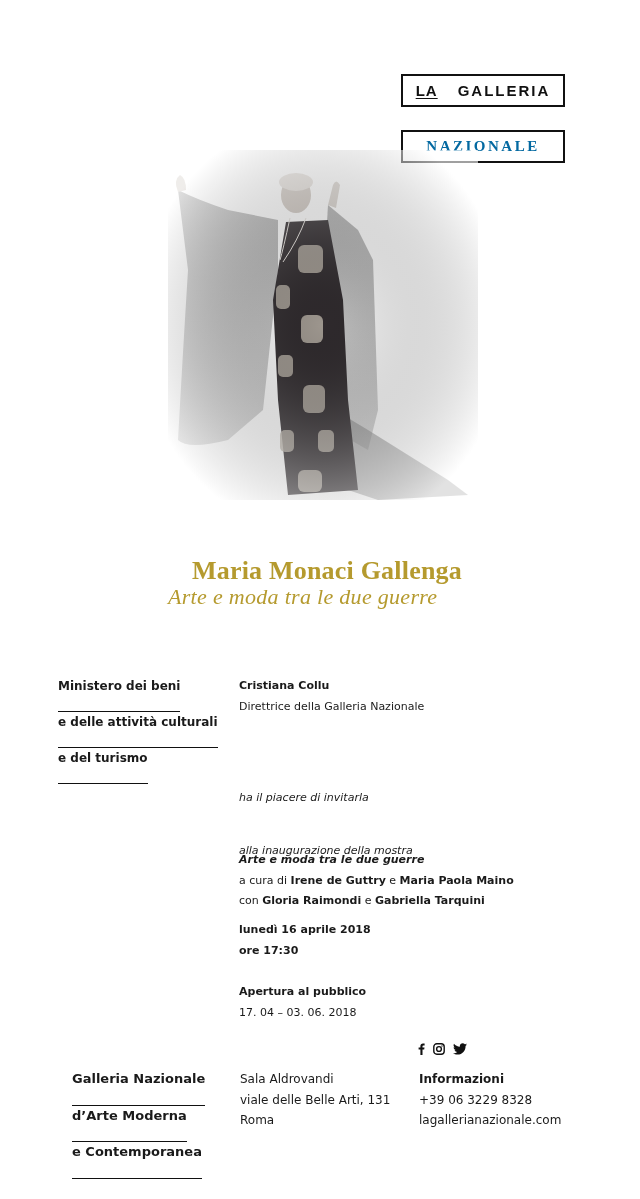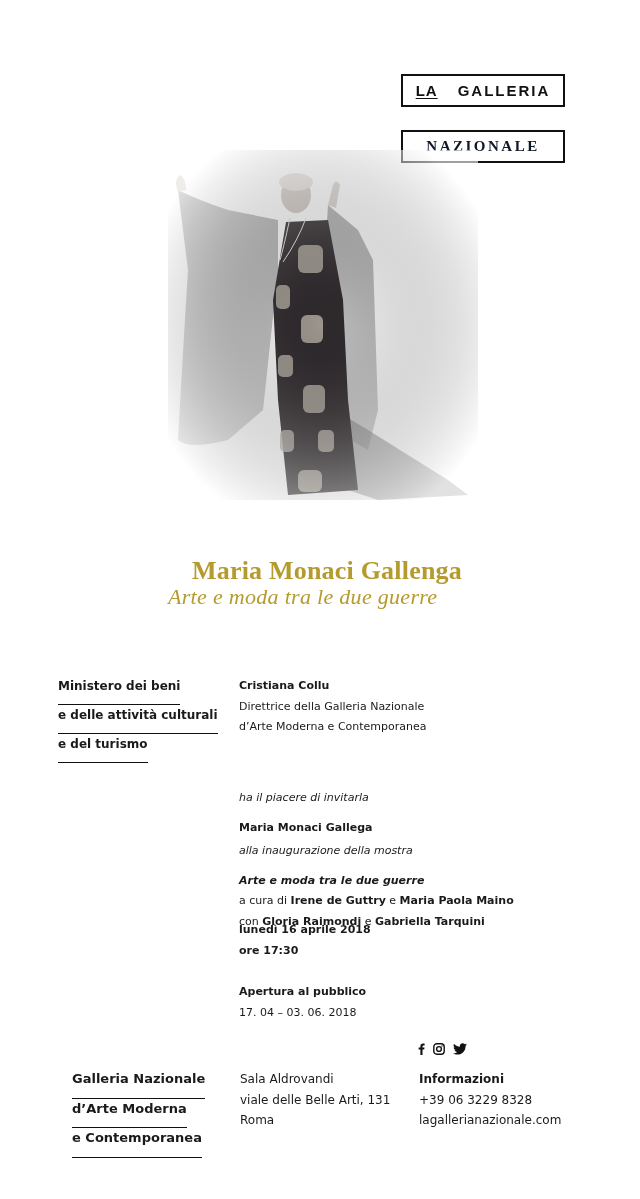--- a/index.html
+++ b/index.html
@@ -9,35 +9,35 @@
   
   .logo-box { position: absolute; left: 401px; width: 160px; height: 29px;
               border: 2px solid #111; display: flex; align-items: center; justify-content: center;
               box-sizing: content-box; }
   .logo-box.top { top: 74px; }
   .logo-box.bottom { top: 130px; }
   .logo-top-text { font-family: "Liberation Sans", sans-serif; font-weight: 700; font-size: 15px;
                    letter-spacing: 2px; color: #111; }
   .logo-top-text .la { text-decoration: underline; text-underline-offset: 2px; margin-right: 20px; letter-spacing: 1px; }
   .logo-bottom-text { font-family: "Liberation Serif", serif; font-weight: 700; font-size: 15px;
-                      letter-spacing: 2.5px; color: #0f172a; }
+                      letter-spacing: 2.5px; color: #0369a1; }
 
   
   .photo { position: absolute; left: 168px; top: 150px; width: 310px; height: 350px; }
 
   
   .title { position: absolute; left: 192px; top: 556px; font-family: "Liberation Serif", serif;
            font-weight: 700; font-size: 26px; color: #b59a2e; letter-spacing: 0.2px; }
   .subtitle { position: absolute; left: 168px; top: 584px; font-family: "Liberation Serif", serif;
               font-style: italic; font-size: 22px; color: #b59a2e; letter-spacing: 0.3px; }
 
   
   .ministero { position: absolute; left: 58px; top: 676px; }
   .ul-line { display: table; font-weight: 700; font-size: 12px; line-height: 20px;
-             border-bottom: 1.5px solid #111; margin-bottom: 0px; padding-bottom: 8px; }
+             border-bottom: 1.5px solid #111; margin-bottom: 0px; padding-bottom: 15px; }
 
   
   .col { position: absolute; left: 239px; font-size: 11px; line-height: 20.5px; color: #1a1a1a; }
   .col .b { font-weight: 700; }
   .col .i { font-style: italic; margin-top: 32px; }
   .col .line { white-space: nowrap; }
 
   
   .footer-left { position: absolute; left: 72px; top: 1069px; }
   .footer-left .ul-line { font-size: 13px; line-height: 20.5px; }
@@ -107,30 +107,28 @@
 
 <div class="ministero">
   <div class="ul-line">Ministero dei beni</div>
   <div class="ul-line">e delle attività culturali</div>
   <div class="ul-line">e del turismo</div>
 </div>
 
 <div class="col" style="top:676px;">
   <div class="line b">Cristiana Collu</div>
   <div class="line">Direttrice della Galleria Nazionale</div>
-  <div class="line">d’Arte Moderna e Contemporanea</div>
 </div>
 
 <div class="col" style="top:756px;">
   <div class="line i">ha il piacere di invitarla</div>
   <div class="line i">alla inaugurazione della mostra</div>
 </div>
 
 <div class="col" style="top:818px;">
-  <div class="line b">Maria Monaci Gallega</div>
   <div class="line b i">Arte e moda tra le due guerre</div>
   <div class="line">
     <span>a cura di </span><span class="b">Irene de Guttry</span><span> e </span><span class="b">Maria Paola Maino</span>
   </div>
   <div class="line">
     <span>con </span><span class="b">Gloria Raimondi</span><span> e </span><span class="b">Gabriella Tarquini</span>
   </div>
 </div>
 
 <div class="col" style="top:920px;">

